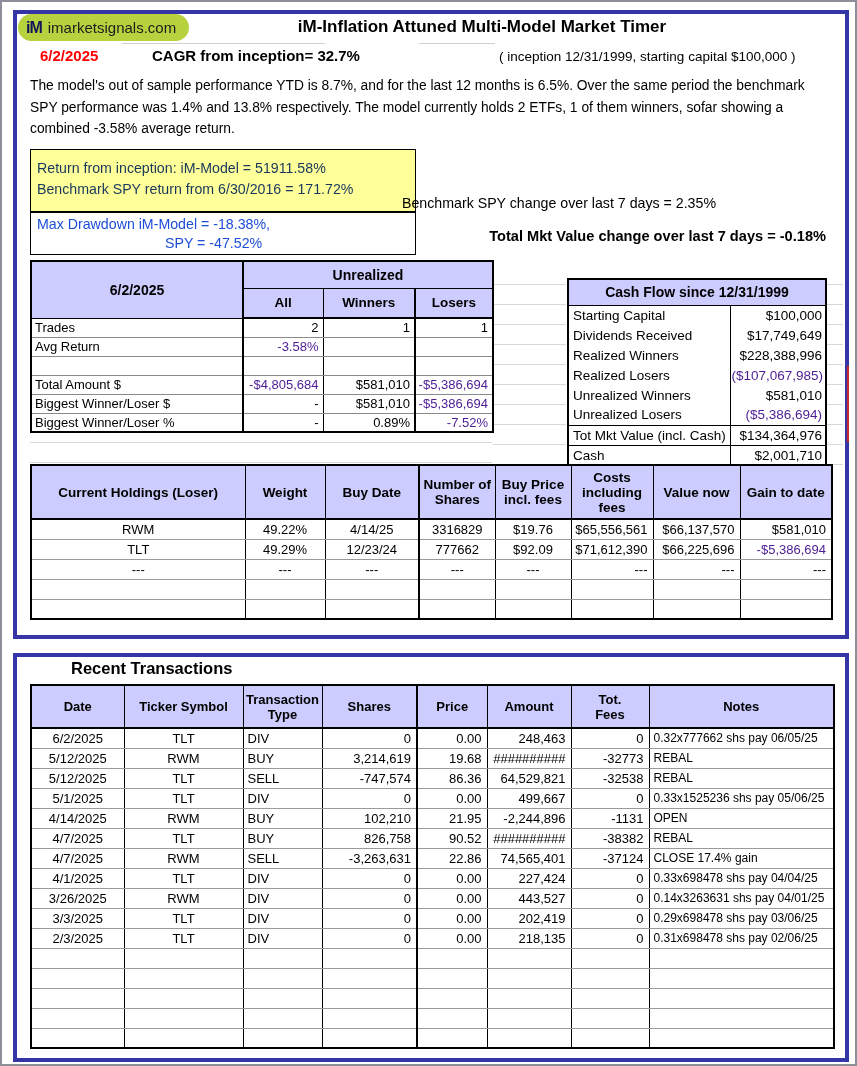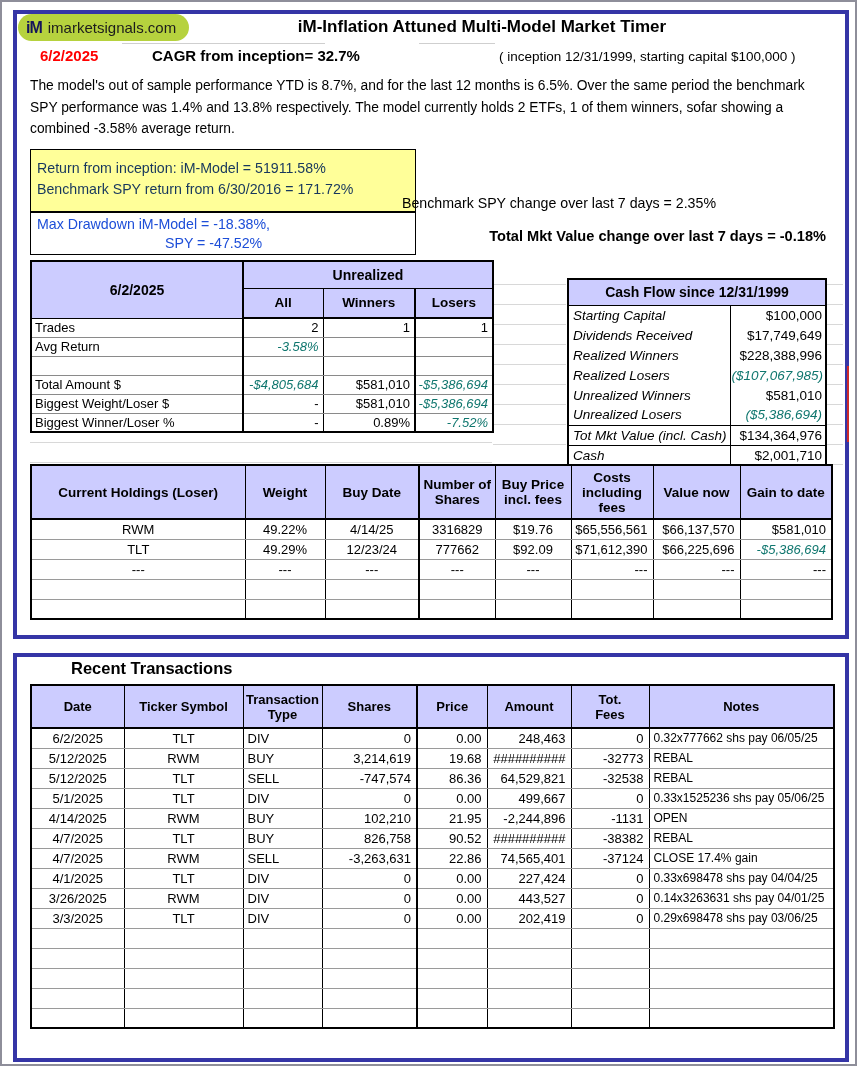--- a/index.html
+++ b/index.html
@@ -27,41 +27,41 @@
   .ddbox{left:28px;top:210px;width:386px;height:43px;border:1px solid #000;box-sizing:border-box;
         font-size:14.2px;color:#1d4ed8;padding:2px 0 0 6px;line-height:19px;}
   .ddbox .l2{padding-left:128px;}
 
   .spy7{left:400px;top:193px;width:424px;text-align:left;font-size:14.2px;}
   .mkt7{left:378px;top:226px;width:446px;text-align:right;font-size:14.6px;font-weight:bold;}
 
   table{border-collapse:collapse;table-layout:fixed;}
   th,td{overflow:hidden;white-space:nowrap;box-sizing:border-box;}
   th{background:#ccccff;font-weight:bold;text-align:center;vertical-align:middle;border:1px solid #000;white-space:pre-line;}
-  .red{color:#0f766e;font-style:italic;}
+  .red{color:#4c1d95;}
   .thickL{border-left:2px solid #000 !important;}
   .a-c{text-align:center;}
   .a-r{text-align:right;padding-right:5px;}
   .a-l{text-align:left;padding-left:4px;}
 
   
   .t-unreal{left:28px;top:258px;width:462px;border:2px solid #000;font-size:13px;}
   .t-unreal thead tr:first-child th{height:27px;font-size:14px;}
   .t-unreal thead tr:last-child th{height:30px;font-size:13.5px;}
   .t-unreal td{height:19px;border-bottom:1px solid #8a8a8a;border-right:1px solid #000;}
   .t-unreal td.lbl{text-align:left;padding-left:3px;border-right:2px solid #000;}
   .t-unreal td.num{text-align:right;padding-right:4px;}
   .t-unreal thead th.d{border-right:2px solid #000;}
   .t-unreal thead tr:last-child th{border-bottom:2px solid #000;}
 
   
   .t-cf{left:565px;top:276px;width:258px;border:2px solid #000;font-size:13.5px;}
   .t-cf th{height:26px;font-size:14px;border:1px solid #000;}
   .t-cf td{height:20px;}
-  .t-cf td.cf-lbl{text-align:left;padding-left:4px;border-right:1px solid #000;font-style:italic;}
+  .t-cf td.cf-lbl{text-align:left;padding-left:4px;border-right:1px solid #000;}
   .t-cf td.cf-val{text-align:right;padding-right:3px;}
   .t-cf tr.sep td{border-top:1.5px solid #000;}
 
   
   .t-hold{left:28px;top:462px;width:801px;border:2px solid #000;font-size:13px;}
   .t-hold th{height:54px;font-size:13.5px;border-bottom:2px solid #000;}
   .t-hold td{height:20px;border-right:1px solid #000;border-bottom:1px solid #9a9a9a;}
 
   
   .t-tx{left:28px;top:682px;width:803px;border:2px solid #000;font-size:13px;}
@@ -147,21 +147,21 @@
           <td class="num"></td>
           <td class="num thickL"></td>
         </tr>
         <tr>
           <td class="lbl">Total Amount $</td>
           <td class="num red">-$4,805,684</td>
           <td class="num">$581,010</td>
           <td class="num thickL red">-$5,386,694</td>
         </tr>
         <tr>
-          <td class="lbl">Biggest Weight/Loser $</td>
+          <td class="lbl">Biggest Winner/Loser $</td>
           <td class="num">-</td>
           <td class="num">$581,010</td>
           <td class="num thickL red">-$5,386,694</td>
         </tr>
         <tr>
           <td class="lbl">Biggest Winner/Loser %</td>
           <td class="num">-</td>
           <td class="num">0.89%</td>
           <td class="num thickL red">-7.52%</td>
         </tr>
@@ -422,20 +422,30 @@
           <td class="a-c">3/3/2025</td>
           <td class="a-c">TLT</td>
           <td class="a-l">DIV</td>
           <td class="a-r">0</td>
           <td class="a-r thickL">0.00</td>
           <td class="a-r">202,419</td>
           <td class="a-r">0</td>
           <td class="a-l notes">0.29x698478 shs pay 03/06/25</td>
         </tr>
         <tr>
+          <td class="a-c">2/3/2025</td>
+          <td class="a-c">TLT</td>
+          <td class="a-l">DIV</td>
+          <td class="a-r">0</td>
+          <td class="a-r thickL">0.00</td>
+          <td class="a-r">218,135</td>
+          <td class="a-r">0</td>
+          <td class="a-l notes">0.31x698478 shs pay 02/06/25</td>
+        </tr>
+        <tr>
           <td class="a-c"></td>
           <td class="a-c"></td>
           <td class="a-l"></td>
           <td class="a-r"></td>
           <td class="a-r thickL"></td>
           <td class="a-r"></td>
           <td class="a-r"></td>
           <td class="a-l notes"></td>
         </tr>
         <tr>

